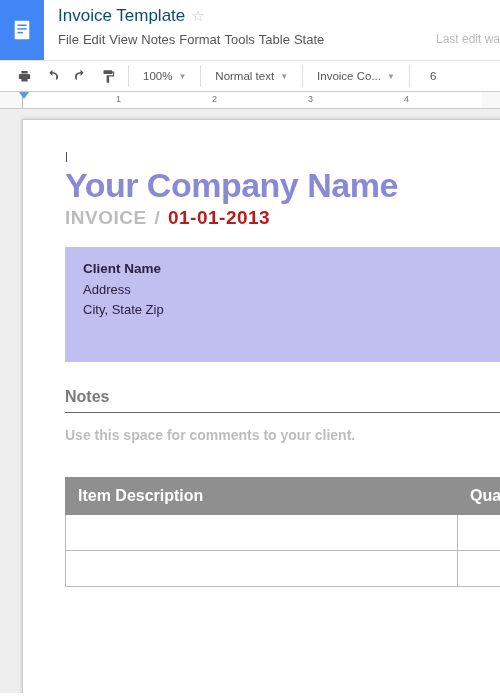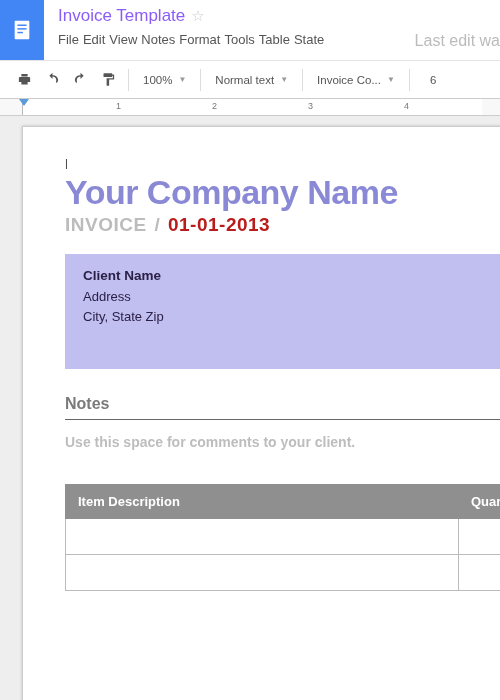--- a/index.html
+++ b/index.html
@@ -35,46 +35,46 @@
   padding-top: 6px;
   flex: 1;
 }
 .title-row {
   display: flex;
   align-items: center;
   gap: 6px;
 }
 .doc-title {
   font-size: 17px;
-  color: #8b5cf6;
+  color: #0c4a6e;
   font-weight: 400;
 }
 .star-icon {
   color: #ccc;
   font-size: 15px;
 }
 .menu-row {
   display: flex;
   gap: 4px;
   margin-top: 6px;
   font-size: 13px;
   color: #555;
 }
 .menu-item { cursor: pointer; }
 .last-edit {
   color: #bbb;
   margin-left: auto;
   margin-right: 0;
-  font-size: 16px;
+  font-size: 12px;
   white-space: nowrap;
 }
 
 
 .toolbar {
-  height: 39px;
+  height: 32px;
   border-top: 1px solid #e5e5e5;
   border-bottom: 1px solid #ccc;
   display: flex;
   align-items: center;
   padding: 0 10px;
   gap: 0;
 }
 .tool-btn {
   width: 28px;
   height: 26px;
@@ -218,21 +218,21 @@
   margin-bottom: 34px;
 }
 .items-table {
   width: 100%;
   border-collapse: collapse;
 }
 .items-table th {
   background: #8f8f8f;
   color: #fff;
   text-align: left;
-  font-size: 13px;
+  font-size: 16px;
   font-weight: 700;
   padding: 9px 12px;
   border: 1px solid #8f8f8f;
 }
 .items-table td {
   border: 1px solid #bbb;
   height: 36px;
   padding: 6px 10px;
 }
 .items-table th.qty, .items-table td.qty { width: 80px; }

